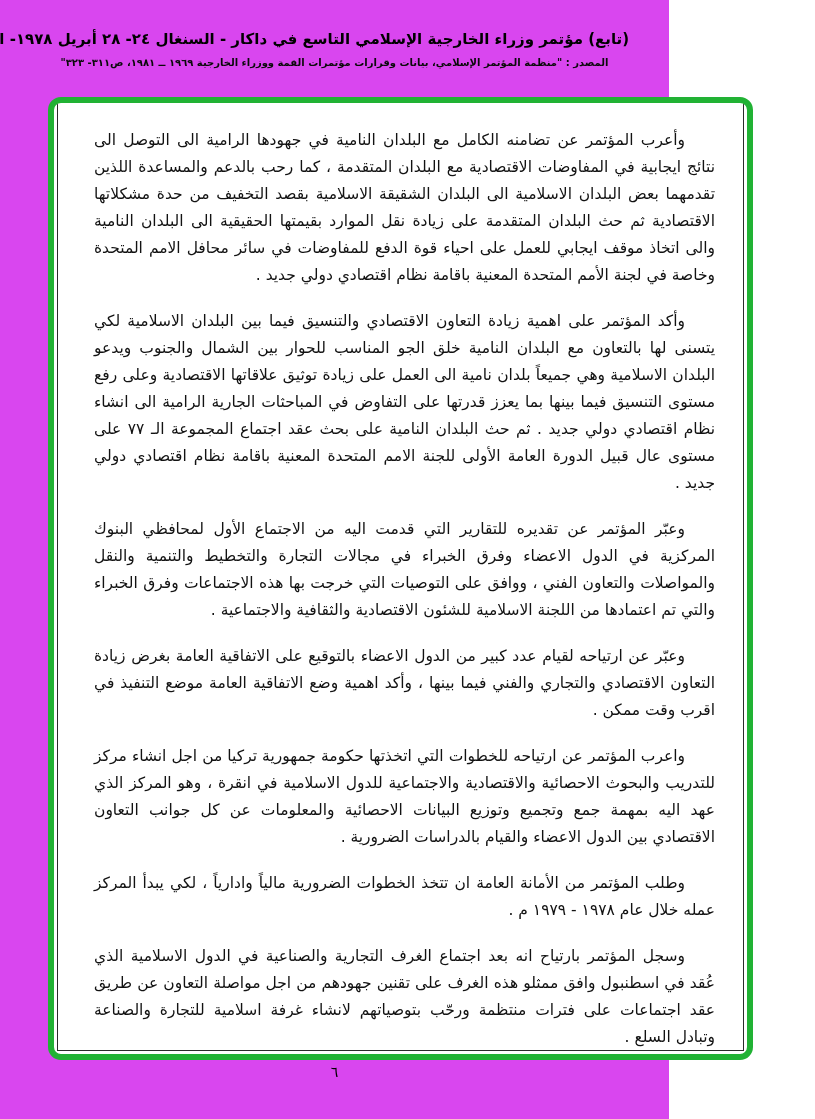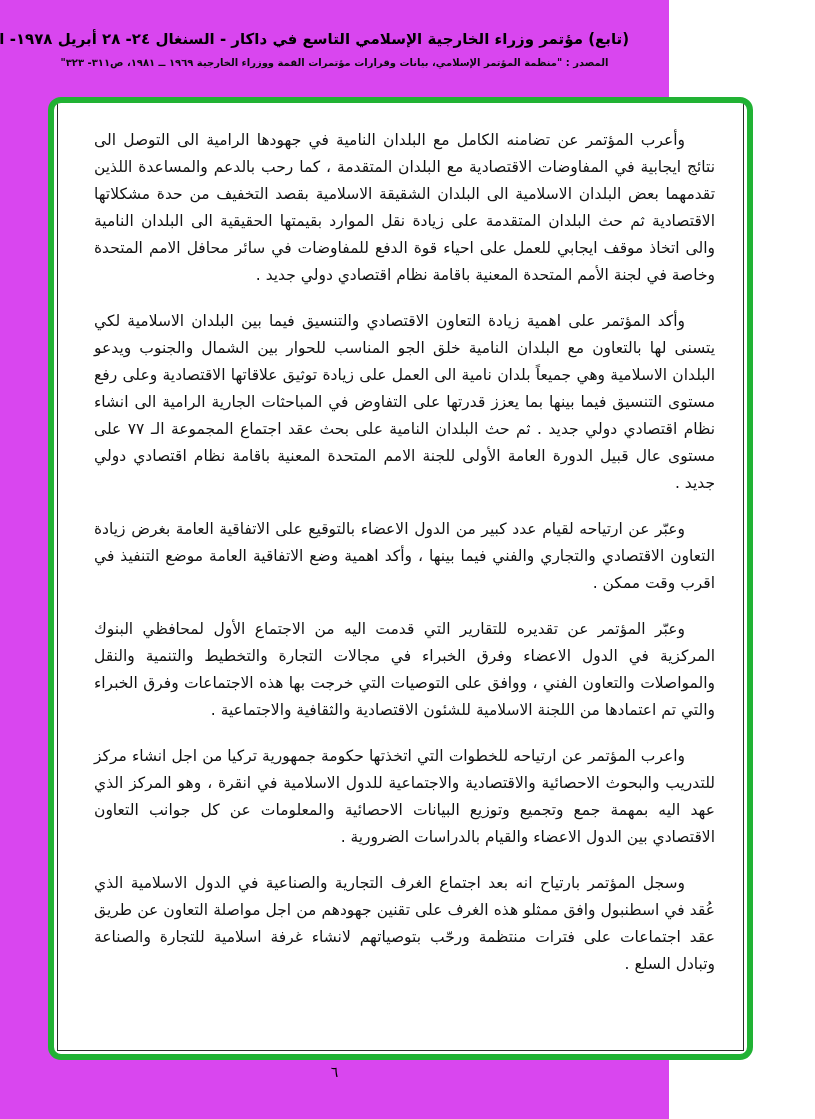--- a/index.html
+++ b/index.html
@@ -99,23 +99,24 @@
   <div class="doc-header">
     <div class="doc-title">(تابع)  مؤتمر وزراء الخارجية الإسلامي التاسع في داكار - السنغال ٢٤- ٢٨ أبريل ١٩٧٨- البيان الختامي</div>
     <div class="doc-source">المصدر : "منظمة المؤتمر الإسلامي، بيانات وقرارات مؤتمرات القمة ووزراء الخارجية ١٩٦٩ ــ ١٩٨١، ص٣١١- ٣٢٣"</div>
   </div>
 
   <div class="highlight-box">
     <div class="scan-frame"></div>
     <div class="doc-body">
       <p>وأعرب المؤتمر عن تضامنه الكامل مع البلدان النامية في جهودها الرامية الى التوصل الى نتائج ايجابية في المفاوضات الاقتصادية مع البلدان المتقدمة ، كما رحب بالدعم والمساعدة اللذين تقدمهما بعض البلدان الاسلامية الى البلدان الشقيقة الاسلامية بقصد التخفيف من حدة مشكلاتها الاقتصادية ثم حث البلدان المتقدمة على زيادة نقل الموارد بقيمتها الحقيقية الى البلدان النامية والى اتخاذ موقف ايجابي للعمل على احياء قوة الدفع للمفاوضات في سائر محافل الامم المتحدة وخاصة في لجنة الأمم المتحدة المعنية باقامة نظام اقتصادي دولي جديد .</p>
       <p>وأكد المؤتمر على اهمية زيادة التعاون الاقتصادي والتنسيق فيما بين البلدان الاسلامية لكي يتسنى لها بالتعاون مع البلدان النامية خلق الجو المناسب للحوار بين الشمال والجنوب ويدعو البلدان الاسلامية وهي جميعاً بلدان نامية الى العمل على زيادة توثيق علاقاتها الاقتصادية وعلى رفع مستوى التنسيق فيما بينها بما يعزز قدرتها على التفاوض في المباحثات الجارية الرامية الى انشاء نظام اقتصادي دولي جديد .  ثم حث البلدان النامية على بحث عقد اجتماع المجموعة الـ ٧٧ على مستوى عال قبيل الدورة العامة الأولى للجنة الامم المتحدة المعنية باقامة نظام اقتصادي دولي جديد .</p>
+      <p>وعبّر المؤتمر عن تقديره للتقارير التي قدمت اليه من الاجتماع الأول لمحافظي البنوك المركزية في الدول الاعضاء وفرق الخبراء في مجالات التجارة والتخطيط والتنمية والنقل والمواصلات والتعاون الفني ، ووافق على التوصيات التي خرجت بها هذه الاجتماعات وفرق الخبراء والتي تم اعتمادها من اللجنة الاسلامية للشئون الاقتصادية والثقافية والاجتماعية .</p>
       <p>وعبّر عن ارتياحه لقيام عدد كبير من الدول الاعضاء بالتوقيع على الاتفاقية العامة بغرض زيادة التعاون الاقتصادي والتجاري والفني فيما بينها ، وأكد اهمية وضع الاتفاقية العامة موضع التنفيذ في اقرب وقت ممكن .</p>
-      <p>وعبّر المؤتمر عن تقديره للتقارير التي قدمت اليه من الاجتماع الأول لمحافظي البنوك المركزية في الدول الاعضاء وفرق الخبراء في مجالات التجارة والتخطيط والتنمية والنقل والمواصلات والتعاون الفني ، ووافق على التوصيات التي خرجت بها هذه الاجتماعات وفرق الخبراء والتي تم اعتمادها من اللجنة الاسلامية للشئون الاقتصادية والثقافية والاجتماعية .</p>
       <p>واعرب المؤتمر عن ارتياحه للخطوات التي اتخذتها حكومة جمهورية تركيا من اجل انشاء مركز للتدريب والبحوث الاحصائية والاقتصادية والاجتماعية للدول الاسلامية في انقرة ، وهو المركز الذي عهد اليه بمهمة جمع وتجميع وتوزيع البيانات الاحصائية والمعلومات عن كل جوانب التعاون الاقتصادي بين الدول الاعضاء والقيام بالدراسات الضرورية .</p>
+      <p>وطلب المؤتمر من الأمانة العامة ان تتخذ الخطوات الضرورية مالياً وادارياً ، لكي يبدأ المركز عمله خلال عام ١٩٧٨ - ١٩٧٩ م .</p>
       <p>وسجل المؤتمر بارتياح انه بعد اجتماع الغرف التجارية والصناعية في الدول الاسلامية الذي عُقد في اسطنبول وافق ممثلو هذه الغرف على تقنين جهودهم من اجل مواصلة التعاون عن طريق عقد اجتماعات على فترات منتظمة ورحّب بتوصياتهم لانشاء غرفة اسلامية للتجارة والصناعة وتبادل السلع .</p>
 
     </div>
   </div>
 
   <div class="page-number">٦</div>
 
 </div>
 
 </body></html>

